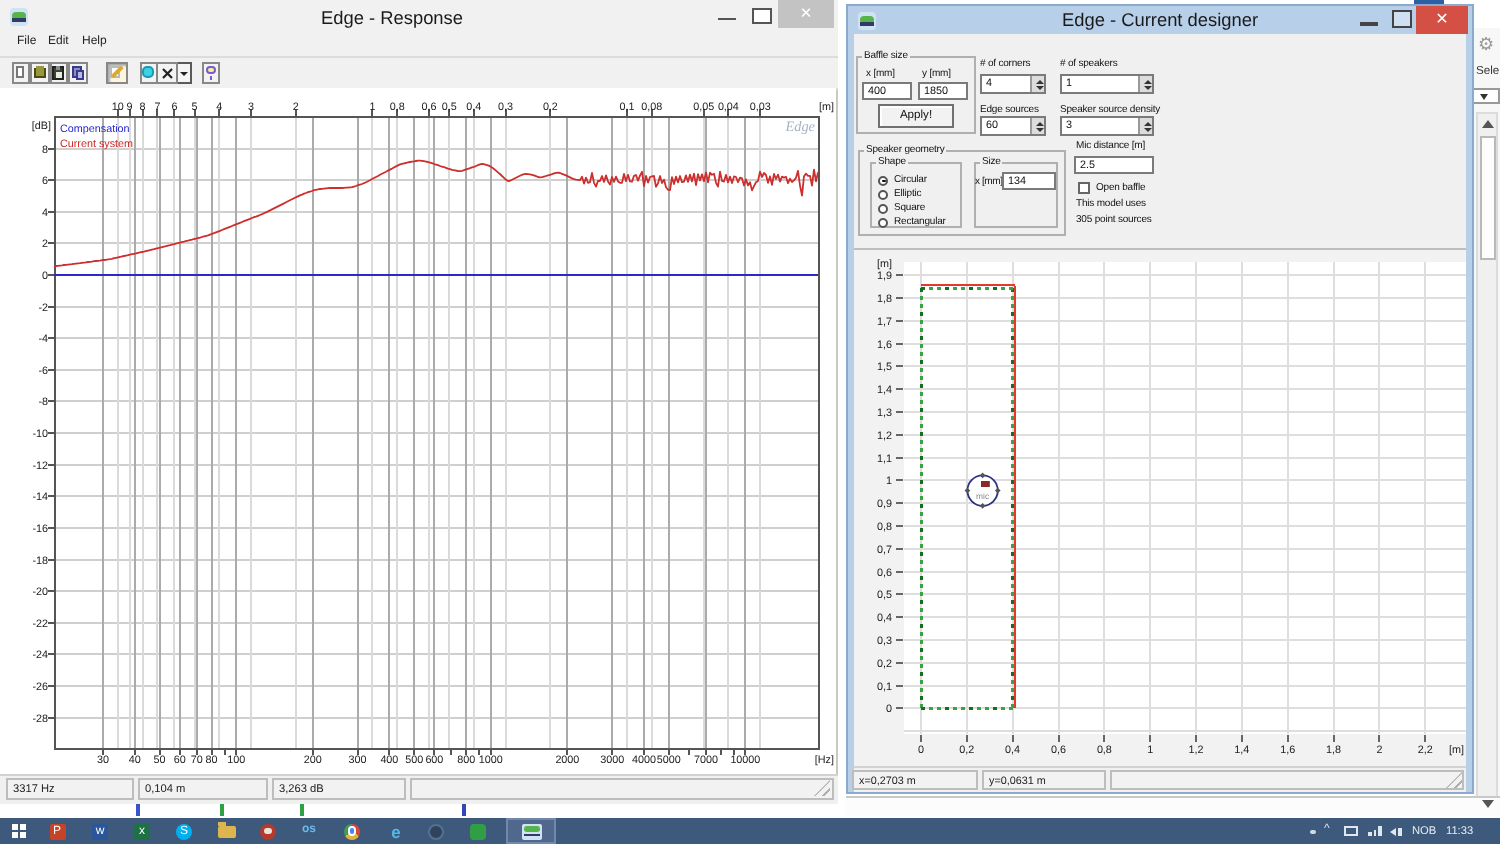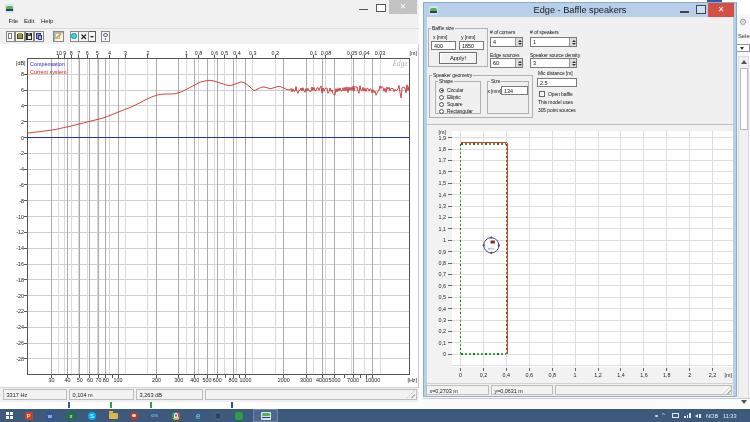--- a/index.html
+++ b/index.html
@@ -31,20 +31,21 @@
 <div class="abs" style="left:109.5px;top:402px;width:2px;height:6px;background:#2fa043"></div>
 <div class="abs" style="left:149.5px;top:402px;width:2px;height:6px;background:#2fa043"></div>
 <div class="abs" style="left:231px;top:400px;width:2px;height:8px;background:#3347b8"></div>
 
 <div class="abs" style="left:0;top:0;width:419px;height:402px;background:#fff;border-right:1px solid #c8c8c8;border-bottom:1px solid #c8c8c8">
  <div class="abs" style="left:0;top:0;width:419px;height:44px;background:#f1f1f1"></div>
  <div class="abs" style="left:5px;top:4px;width:9px;height:9px;background:#cfe3f3;border-radius:2px">
    <div class="abs" style="left:1px;top:1.5px;width:7px;height:4px;background:#56b44c;border-radius:2px"></div>
    <div class="abs" style="left:1px;top:5px;width:7px;height:1.5px;background:#333a66"></div>
  </div>
+ <div class="abs" style="left:60px;top:3.5px;width:272px;text-align:center;font-size:9.2px;color:#1a1a1a">Edge - Response</div>
  <div class="abs" style="left:359px;top:8.5px;width:9px;height:1.5px;background:#555"></div>
  <div class="abs" style="left:376px;top:4px;width:10px;height:8px;border:1.2px solid #555;background:#fff"></div>
  <div class="abs" style="left:389px;top:0;width:28px;height:13.5px;background:#c3c3c3;color:#fff;font-size:7.5px;text-align:center;line-height:13px">✕</div>
  <div class="abs" style="left:8.5px;top:17.5px;font-size:6px;color:#222">File</div>
  <div class="abs" style="left:24px;top:17.5px;font-size:6px;color:#222">Edit</div>
  <div class="abs" style="left:41px;top:17.5px;font-size:6px;color:#222">Help</div>
  <div class="abs" style="left:0;top:27.5px;width:419px;height:1px;background:#dcdcdc"></div>
 
  <div class="tbtn" style="left:5.5px;top:31px">
    <div class="abs" style="left:1.8px;top:0.8px;width:4px;height:6px;background:#fff;border:1px solid #777"></div>
@@ -293,21 +294,21 @@
  <div class="sfield" style="left:205px;top:389px;width:212px;height:10.5px"></div>
  <div class="abs" style="left:407px;top:390px;width:8px;height:8px;background:repeating-linear-gradient(-45deg,transparent 0 2px,#b0b0b0 2px 3px);clip-path:polygon(100% 0,100% 100%,0 100%)"></div>
 </div>
 
 <div class="abs" style="left:423px;top:2px;width:314px;height:395px;background:#b7cfe9;border:1px solid #8aabce"></div>
 <div class="abs" style="left:427px;top:17px;width:306px;height:376px;background:#f0f0f0"></div>
 <div class="abs" style="left:429px;top:6px;width:9px;height:9px;background:#cfe3f3;border-radius:2px">
   <div class="abs" style="left:1px;top:1.5px;width:7px;height:4px;background:#56b44c;border-radius:2px"></div>
   <div class="abs" style="left:1px;top:5px;width:7px;height:1.5px;background:#333a66"></div>
 </div>
-<div class="abs" style="left:444px;top:4.5px;width:272px;text-align:center;font-size:9.2px;color:#1a1a1a">Edge - Baffle speakers</div>
+<div class="abs" style="left:444px;top:4.5px;width:272px;text-align:center;font-size:9.2px;color:#1a1a1a">Edge - Current designer</div>
 <div class="abs" style="left:680px;top:11px;width:9px;height:1.5px;background:#444"></div>
 <div class="abs" style="left:696px;top:5px;width:10px;height:9px;border:1.2px solid #444;background:#cfe0f2"></div>
 <div class="abs" style="left:708px;top:3px;width:26px;height:14px;background:#d44f44;color:#fff;font-size:8px;text-align:center;line-height:14px">✕</div>
 
 <div class="grp" style="left:428px;top:28px;width:60px;height:39px"></div>
 <div class="grplab" style="left:431px;top:25px">Baffle size</div>
 <div class="lbl" style="left:433px;top:34px">x [mm]</div>
 <div class="lbl" style="left:461px;top:34px">y [mm]</div>
 <div class="inp" style="left:431px;top:41px;width:25px;height:8.5px">400</div>
 <div class="inp" style="left:459px;top:41px;width:25px;height:8.5px">1850</div>

